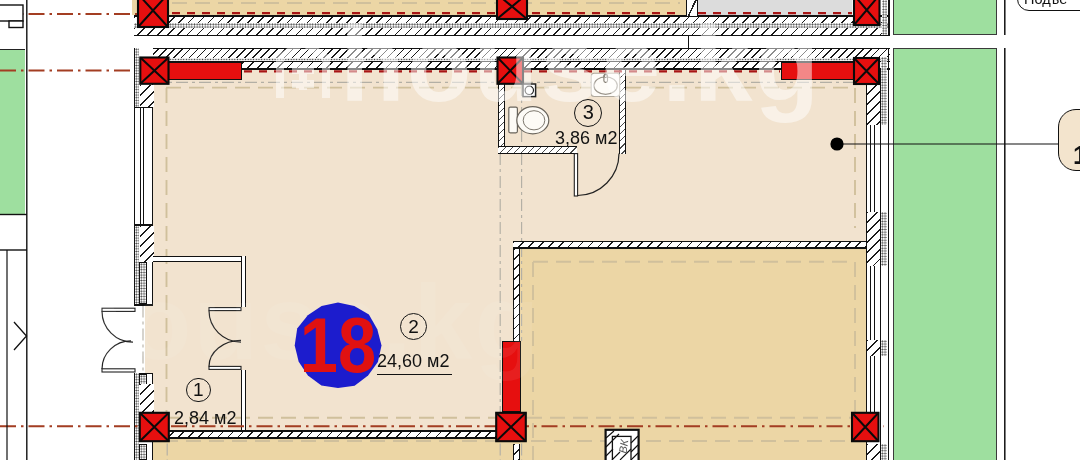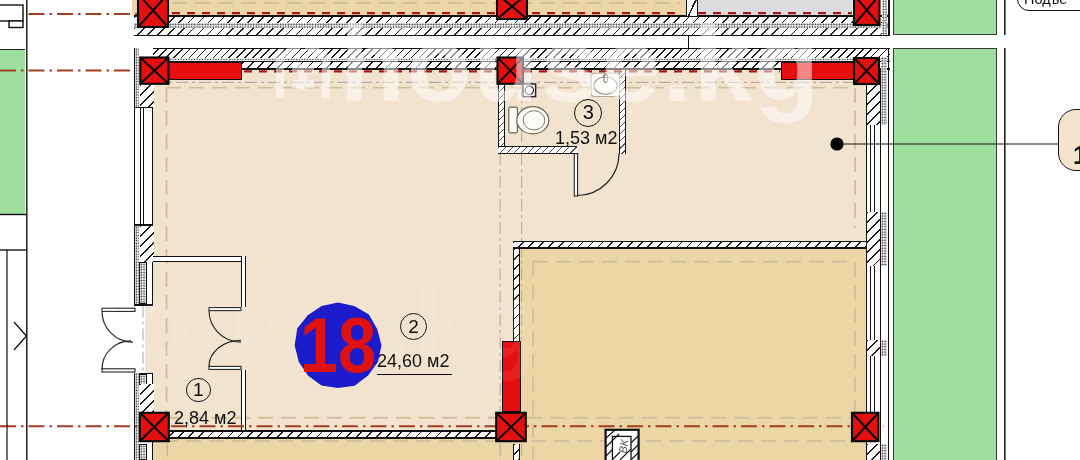--- a/index.html
+++ b/index.html
@@ -246,19 +246,19 @@
   <div class="a" style="left:1017px;top:-16px;width:80px;height:27px;background:#fff;border:1.7px solid #111;border-radius:0 0 0 12px;box-sizing:border-box;"></div>
   <div class="lbl" style="left:1024px;top:-9px;font-size:14.5px;">Подъе</div>
   <div class="a" style="left:1058px;top:109px;width:40px;height:62px;background:#f3e4cd;border:1.6px solid #111;border-radius:18px 0 0 18px;box-sizing:border-box;"></div>
   <div class="lbl" style="left:1073px;top:140px;font-size:26px;font-weight:bold;">1</div>
 
   <div class="circ" style="left:186px;top:377.5px;width:24.6px;height:24.6px;font-size:19px;">1</div>
   <div class="lbl" style="left:174px;top:408px;font-size:18px;">2,84 м2</div>
   <div class="circ" style="left:400px;top:313px;width:27px;height:27px;font-size:19px;">2</div>
   <div class="lbl" style="left:377px;top:350.5px;font-size:18px;border-bottom:1.5px solid #111;padding:0 3px 2px 0;">24,60 м2</div>
   <div class="circ" style="left:574px;top:98.5px;width:28.4px;height:28.4px;font-size:20px;border-width:1.7px;">3</div>
-  <div class="lbl" style="left:555px;top:127.6px;font-size:18px;">1,53 м2</div>
+  <div class="lbl" style="left:555px;top:127.6px;font-size:18px;">3,86 м2</div>
 
   <svg class="a" style="left:292px;top:300px;" width="92" height="92" viewBox="0 0 92 92">
     <polygon fill="#1c1ccd" points="46.0,2.4 62.3,6.0 76.9,14.6 85.3,29.2 89.5,45.5 85.9,62.0 76.1,75.6 62.6,85.7 46.0,88.0 29.4,85.5 15.9,75.6 6.7,61.8 2.7,45.5 5.2,28.6 15.8,15.3 29.6,5.9"></polygon>
   </svg>
   <div class="a" style="left:294px;top:300px;width:88px;height:90px;display:flex;align-items:center;justify-content:center;font-weight:bold;font-size:78px;color:#e01111;transform:scaleX(0.88);">18</div>
 </div>
 
 </body></html>

